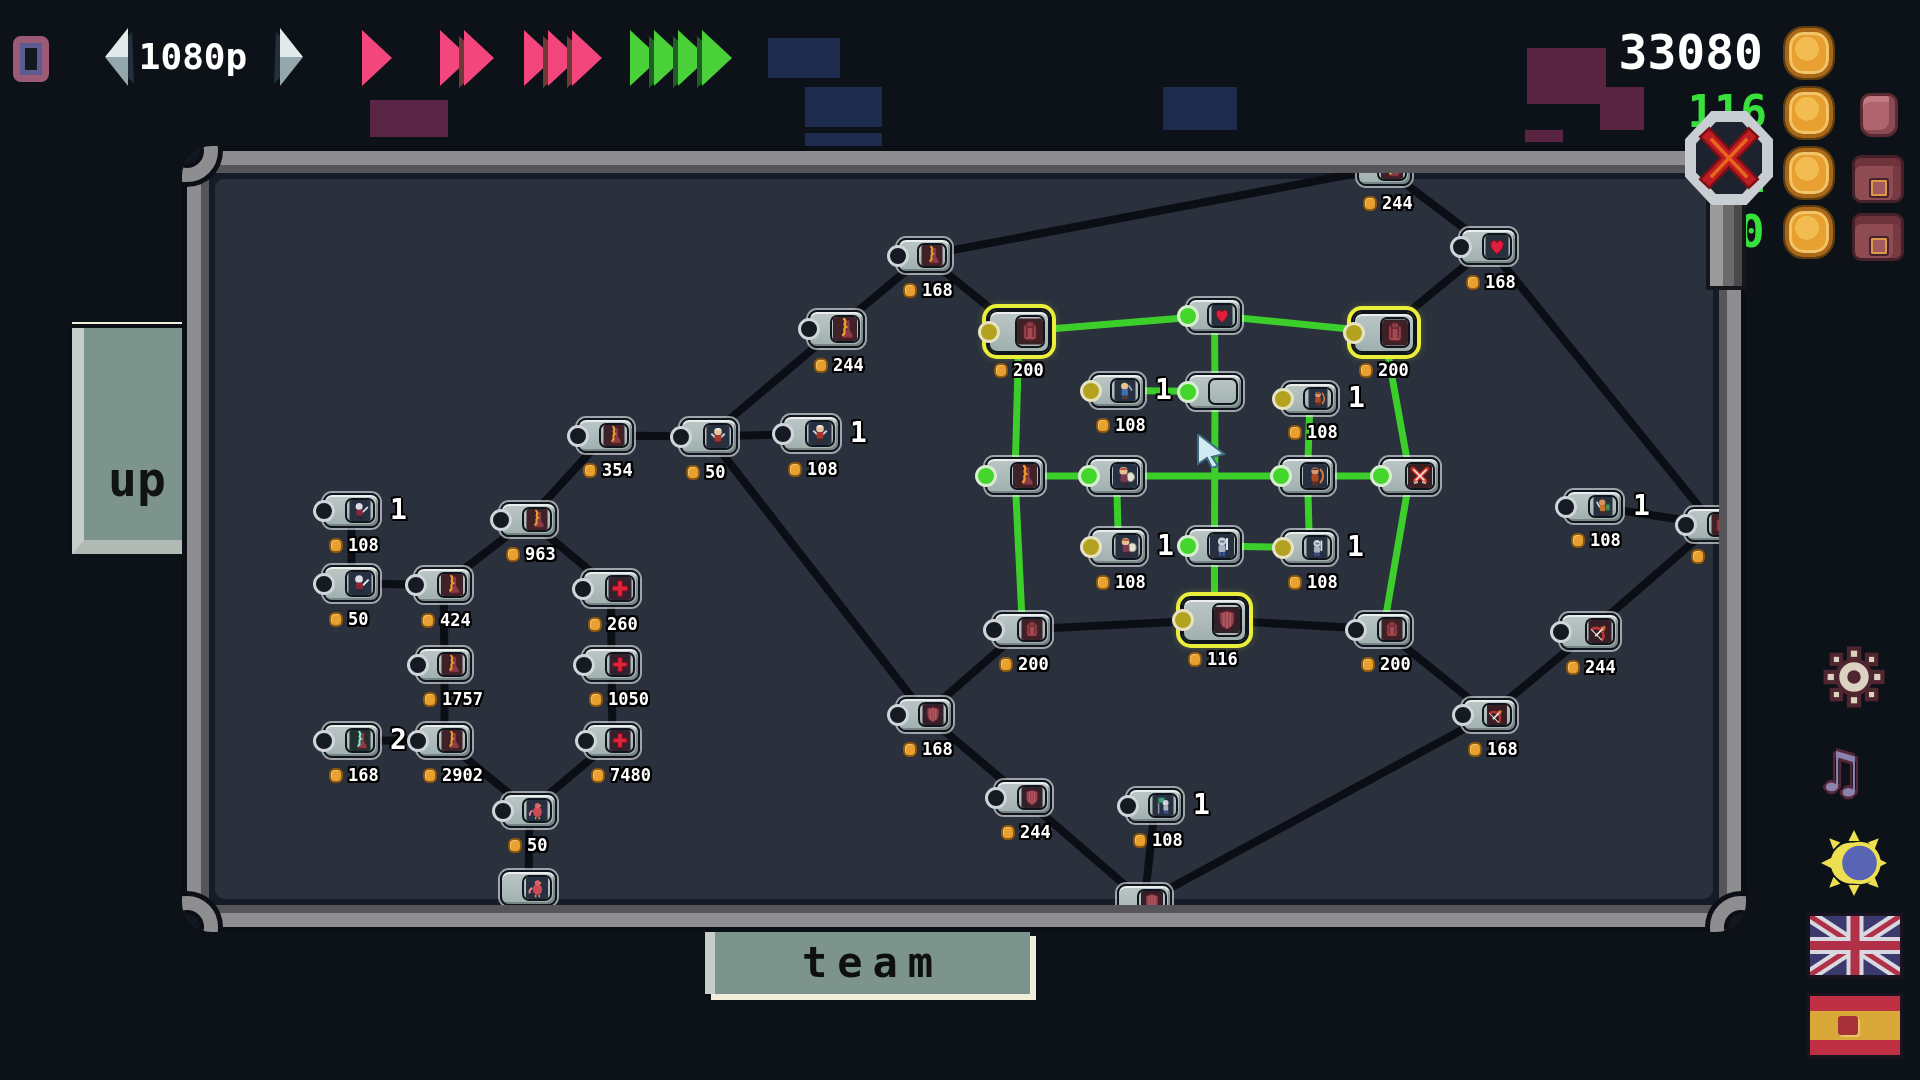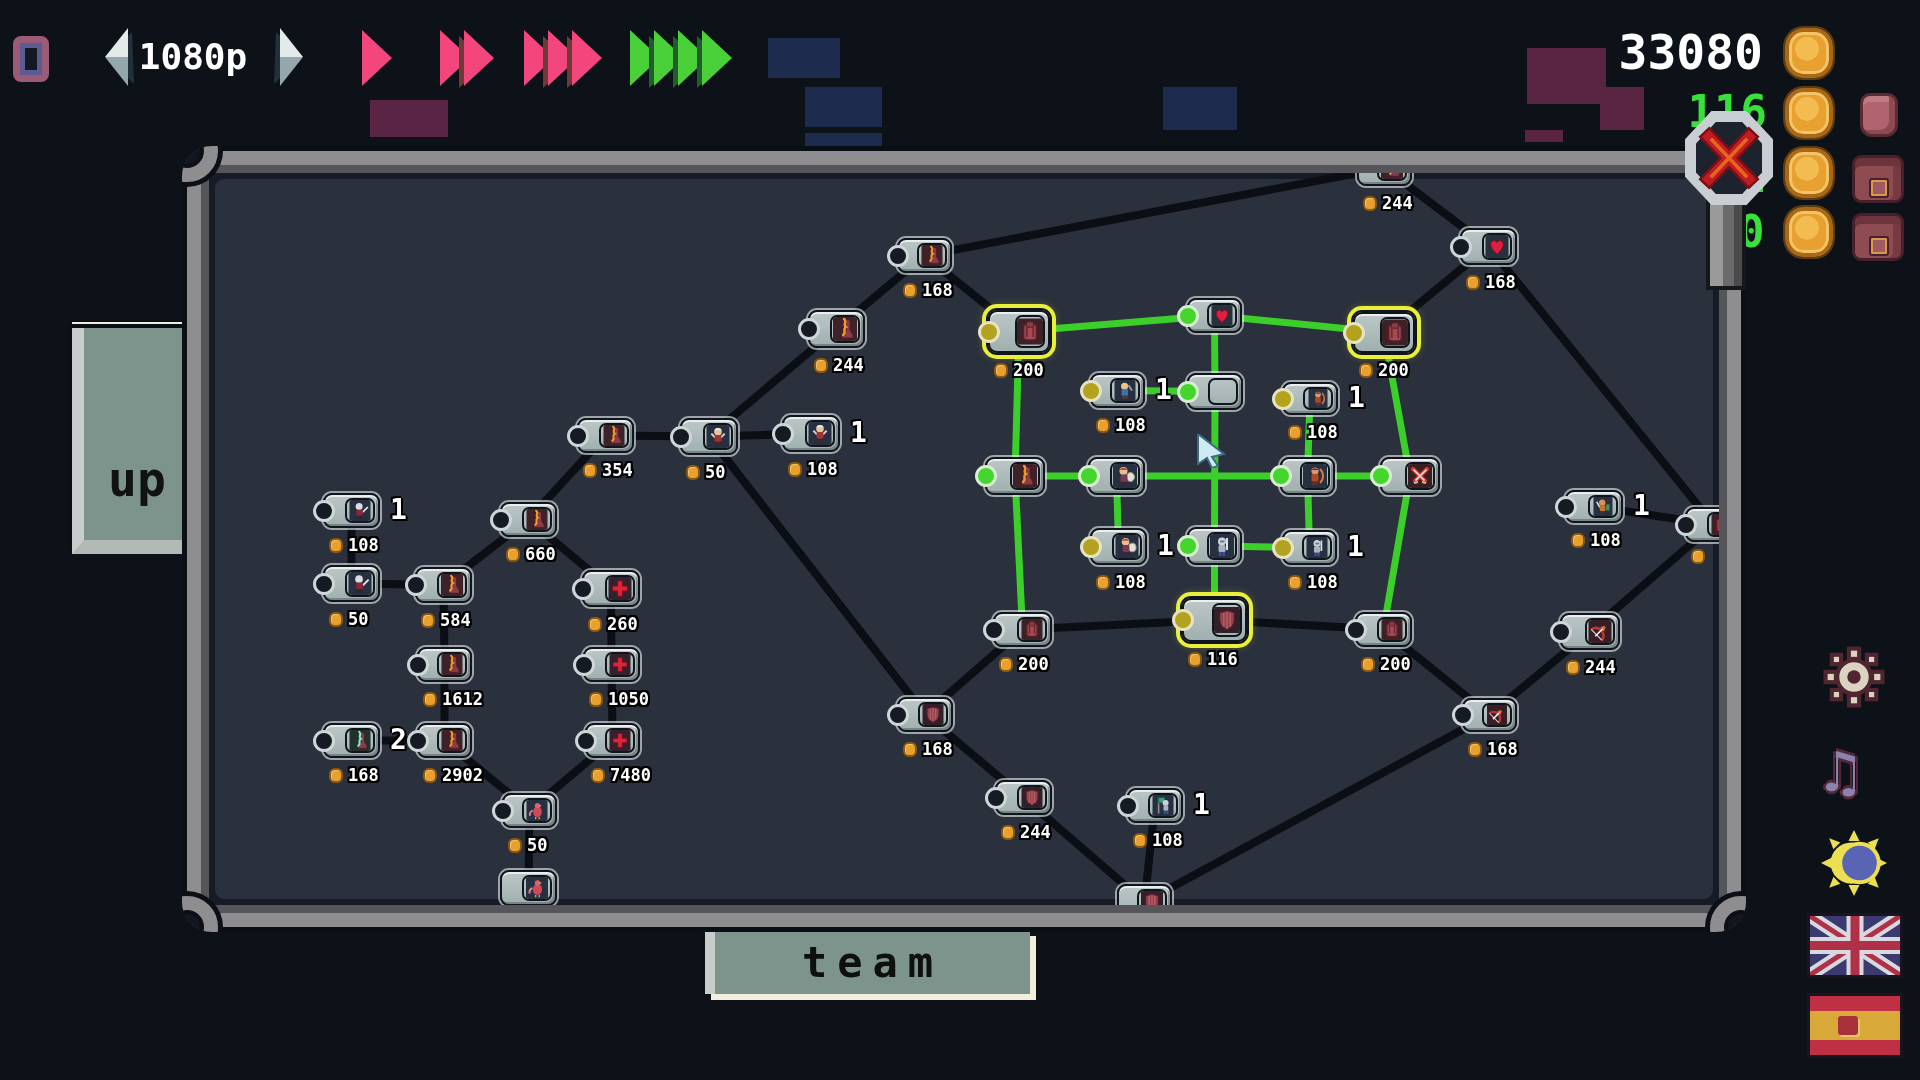--- a/index.html
+++ b/index.html
@@ -245,35 +245,35 @@
           <svg viewBox="0 0 24 24">
             <rect width="24" height="24" fill="#3f2128"></rect>
             <path d="M13 3 h4 v10 l3 5 v3 H9 v-4 l4 -3 z" fill="#8a3d46" stroke="#4e1d26"></path>
             <path d="M11 2 c4 3 -2 5 2 8 c-4 2 1 5 -3 8" fill="none" stroke="#f09a2e" stroke-width="2.4" stroke-linecap="round"></path>
           </svg>
         </div>
         <div class="dot black"></div>
       </div>
       <div class="cost" style="left: 239px; top: 464px;">
         <span class="coin-s"></span>
-        <span>584</span>
+        <span>424</span>
       </div>
       <div class="node" style="left: 318px; top: 356px; width: 57px; height: 35px;">
         <div class="icon-box">
           <svg viewBox="0 0 24 24">
             <rect width="24" height="24" fill="#3f2128"></rect>
             <path d="M13 3 h4 v10 l3 5 v3 H9 v-4 l4 -3 z" fill="#8a3d46" stroke="#4e1d26"></path>
             <path d="M11 2 c4 3 -2 5 2 8 c-4 2 1 5 -3 8" fill="none" stroke="#f09a2e" stroke-width="2.4" stroke-linecap="round"></path>
           </svg>
         </div>
         <div class="dot black"></div>
       </div>
       <div class="cost" style="left: 324px; top: 398px;">
         <span class="coin-s"></span>
-        <span>660</span>
+        <span>963</span>
       </div>
       <div class="node" style="left: 395px; top: 272px; width: 57px; height: 35px;">
         <div class="icon-box">
           <svg viewBox="0 0 24 24">
             <rect width="24" height="24" fill="#3f2128"></rect>
             <path d="M13 3 h4 v10 l3 5 v3 H9 v-4 l4 -3 z" fill="#8a3d46" stroke="#4e1d26"></path>
             <path d="M11 2 c4 3 -2 5 2 8 c-4 2 1 5 -3 8" fill="none" stroke="#f09a2e" stroke-width="2.4" stroke-linecap="round"></path>
           </svg>
         </div>
         <div class="dot black"></div>
@@ -300,21 +300,21 @@
           <svg viewBox="0 0 24 24">
             <rect width="24" height="24" fill="#3f2128"></rect>
             <path d="M13 3 h4 v10 l3 5 v3 H9 v-4 l4 -3 z" fill="#8a3d46" stroke="#4e1d26"></path>
             <path d="M11 2 c4 3 -2 5 2 8 c-4 2 1 5 -3 8" fill="none" stroke="#f09a2e" stroke-width="2.4" stroke-linecap="round"></path>
           </svg>
         </div>
         <div class="dot black"></div>
       </div>
       <div class="cost" style="left: 241px; top: 543px;">
         <span class="coin-s"></span>
-        <span>1612</span>
+        <span>1757</span>
       </div>
       <div class="node" style="left: 401px; top: 501px; width: 57px; height: 35px;">
         <div class="icon-box">
           <svg viewBox="0 0 24 24">
             <rect width="24" height="24" fill="#33222e"></rect>
             <path d="M9.5 4 h5 v5.5 H20 v5 h-5.5 V20 h-5 v-5.5 H4 v-5 h5.5 z" fill="#e02338" stroke="#7a1020"></path>
           </svg>
         </div>
         <div class="dot black"></div>
       </div>

